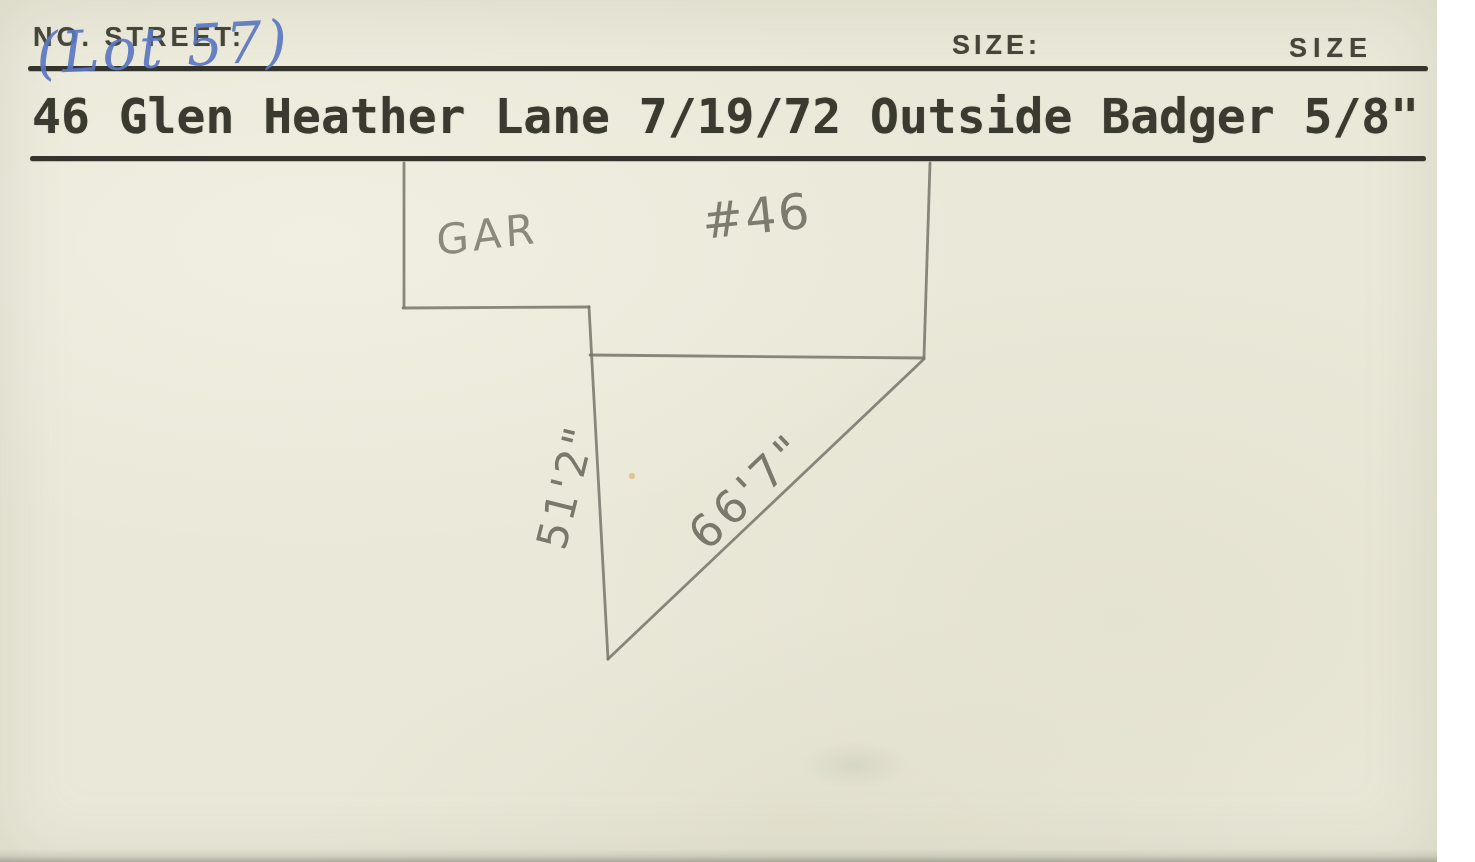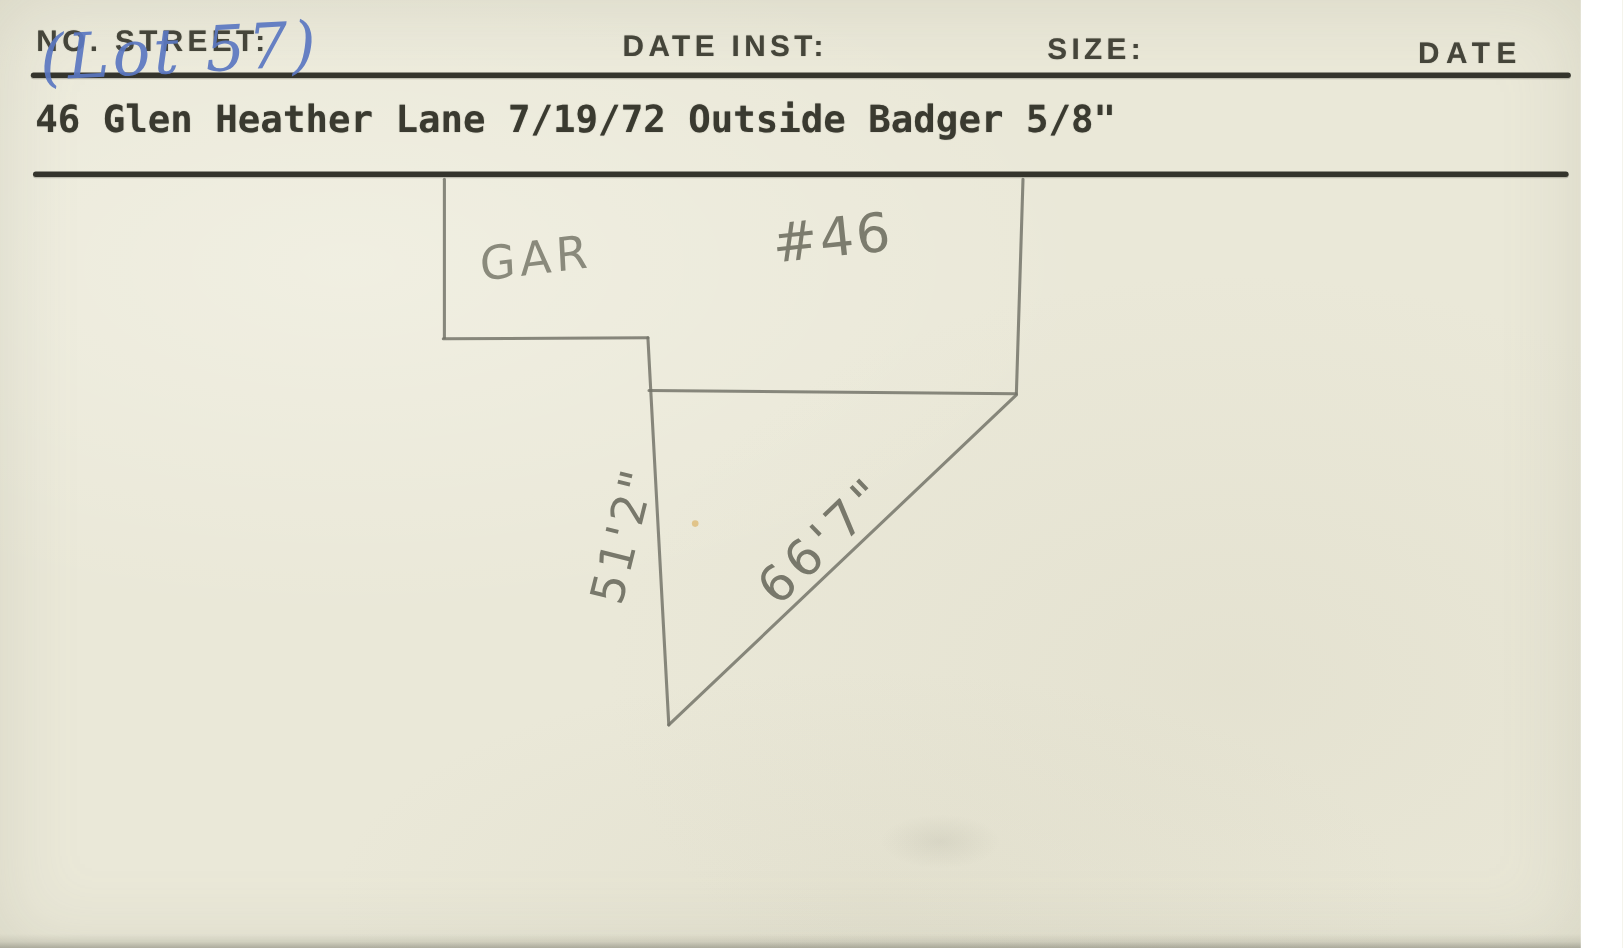--- a/index.html
+++ b/index.html
@@ -52,21 +52,21 @@
     opacity: 0.92;
     transform: rotate(-3deg);
     white-space: nowrap;
     z-index: 5;
   }
   .typed-line {
     position: absolute;
     left: 32px; top: 92px;
     font-family: "DejaVu Sans Mono", monospace;
     font-weight: bold;
-    font-size: 34px;
+    font-size: 48px;
     line-height: 1;
     letter-spacing: 0px;
     color: #3a3a30;
     text-shadow: 0 0 1px rgba(50,50,40,0.5);
     white-space: nowrap;
     z-index: 4;
   }
   .sketch {
     position: absolute;
     left: 0; top: 0;
@@ -138,23 +138,22 @@
       rgba(98,98,86,0.42) 100%);
     z-index: 6;
   }
 </style>
 </head>
 <body>
 
 <div class="card">
 
   <div class="header-label no-street">NO. STREET:</div>
-  <div class="header-label date-inst">DATE INST:</div>
   <div class="header-label make">SIZE:</div>
-  <div class="header-label size">DATE</div>
+  <div class="header-label size">SIZE</div>
 
   <div class="rule rule1"></div>
   <div class="rule rule2"></div>
 
   <div class="lot-note">(Lot 57)</div>
 
   <div class="typed-line">46 Glen Heather Lane 7/19/72 Outside Badger 5/8"</div>
 
   <svg class="sketch" viewBox="0 0 1475 862" xmlns="http://www.w3.org/2000/svg">
     <path d="M404 163 L404 307" stroke="#74746a"></path>

